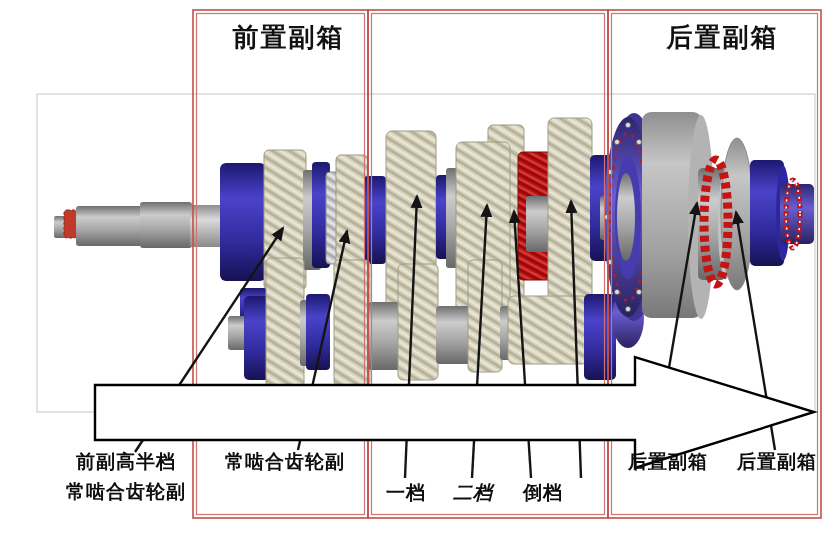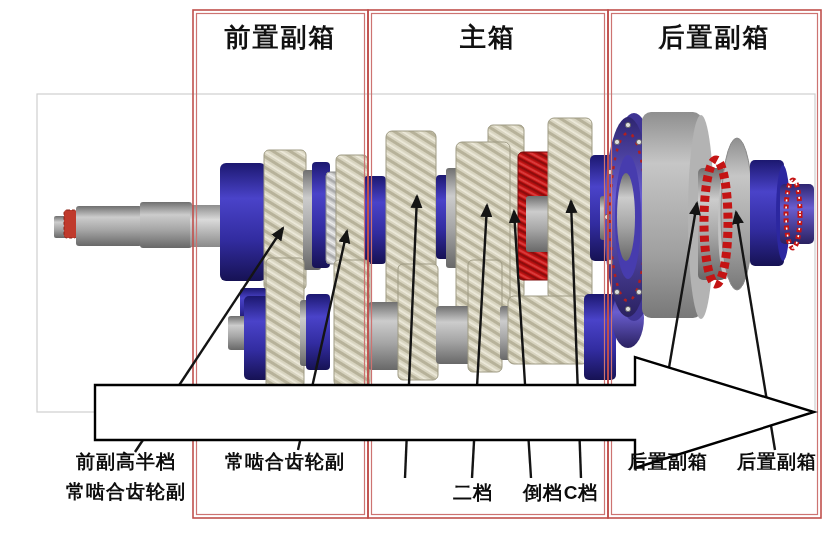--- a/index.html
+++ b/index.html
@@ -3,21 +3,21 @@
 <meta charset="utf-8">
 <style>
   html,body{margin:0;padding:0;background:#ffffff;}
   .stage{
     position:relative;width:836px;height:536px;background:#ffffff;
     font-family:"Liberation Sans","DejaVu Sans",sans-serif;overflow:hidden;
   }
   .stage svg{position:absolute;left:0;top:0;}
   .hdr{
     position:absolute;top:20px;height:34px;display:flex;align-items:center;justify-content:center;
-    font-size:26px;font-weight:bold;color:#111;letter-spacing:2px;white-space:nowrap;
+    font-size:26px;font-weight:bold;color:#111;letter-spacing:2px;white-space:nowrap;margin-left:8px;
   }
   .plabel{
     position:absolute;text-align:center;font-size:19px;font-weight:bold;color:#0d0d0d;
     line-height:30px;letter-spacing:1px;white-space:nowrap;
   }
   .plabel span{display:block;}
 </style>
 </head>
 <body>
 
@@ -189,39 +189,38 @@
       <line x1="531" y1="478" x2="514" y2="211" marker-end="url(#arrowTip)"></line>
       <line x1="581" y1="478" x2="571" y2="201" marker-end="url(#arrowTip)"></line>
       <line x1="655" y1="450" x2="697" y2="203" marker-end="url(#arrowTip)"></line>
       <line x1="775" y1="450" x2="736" y2="212" marker-end="url(#arrowTip)"></line>
     </g>
 
     <path d="M95,385 L635,385 L635,357 L814,412 L635,468 L635,440 L95,440 Z" fill="#ffffff" stroke="#000000" stroke-width="2.4"></path>
   </svg>
 
   <div class="hdr" style="left:193px;width:175px;">前置副箱</div>
-  <div class="hdr" style="left:368px;width:240px;">主箱</div>
   <div class="hdr" style="left:608px;width:213px;">后置副箱</div>
 
   <div class="plabel" style="left:26px;top:447px;width:200px;">
     <span>前副高半档</span>
     <span>常啮合齿轮副</span>
   </div>
   <div class="plabel" style="left:185px;top:447px;width:200px;">
     <span>常啮合齿轮副</span>
   </div>
-  <div class="plabel" style="left:442px;top:478px;width:62px;">
+  <div class="plabel" style="left:375px;top:478px;width:62px;">
+    <span>一档</span>
+  </div>
+  <div class="plabel" style="left:442px;top:478px;width:62px;font-style:italic;">
     <span>二档</span>
   </div>
   <div class="plabel" style="left:512px;top:478px;width:62px;">
     <span>倒档</span>
   </div>
-  <div class="plabel" style="left:550px;top:478px;width:62px;">
-    <span>C档</span>
-  </div>
   <div class="plabel" style="left:616px;top:447px;width:104px;">
     <span>后置副箱</span>
   </div>
   <div class="plabel" style="left:725px;top:447px;width:104px;">
     <span>后置副箱</span>
   </div>
 
 </div>
 
 </body></html>

